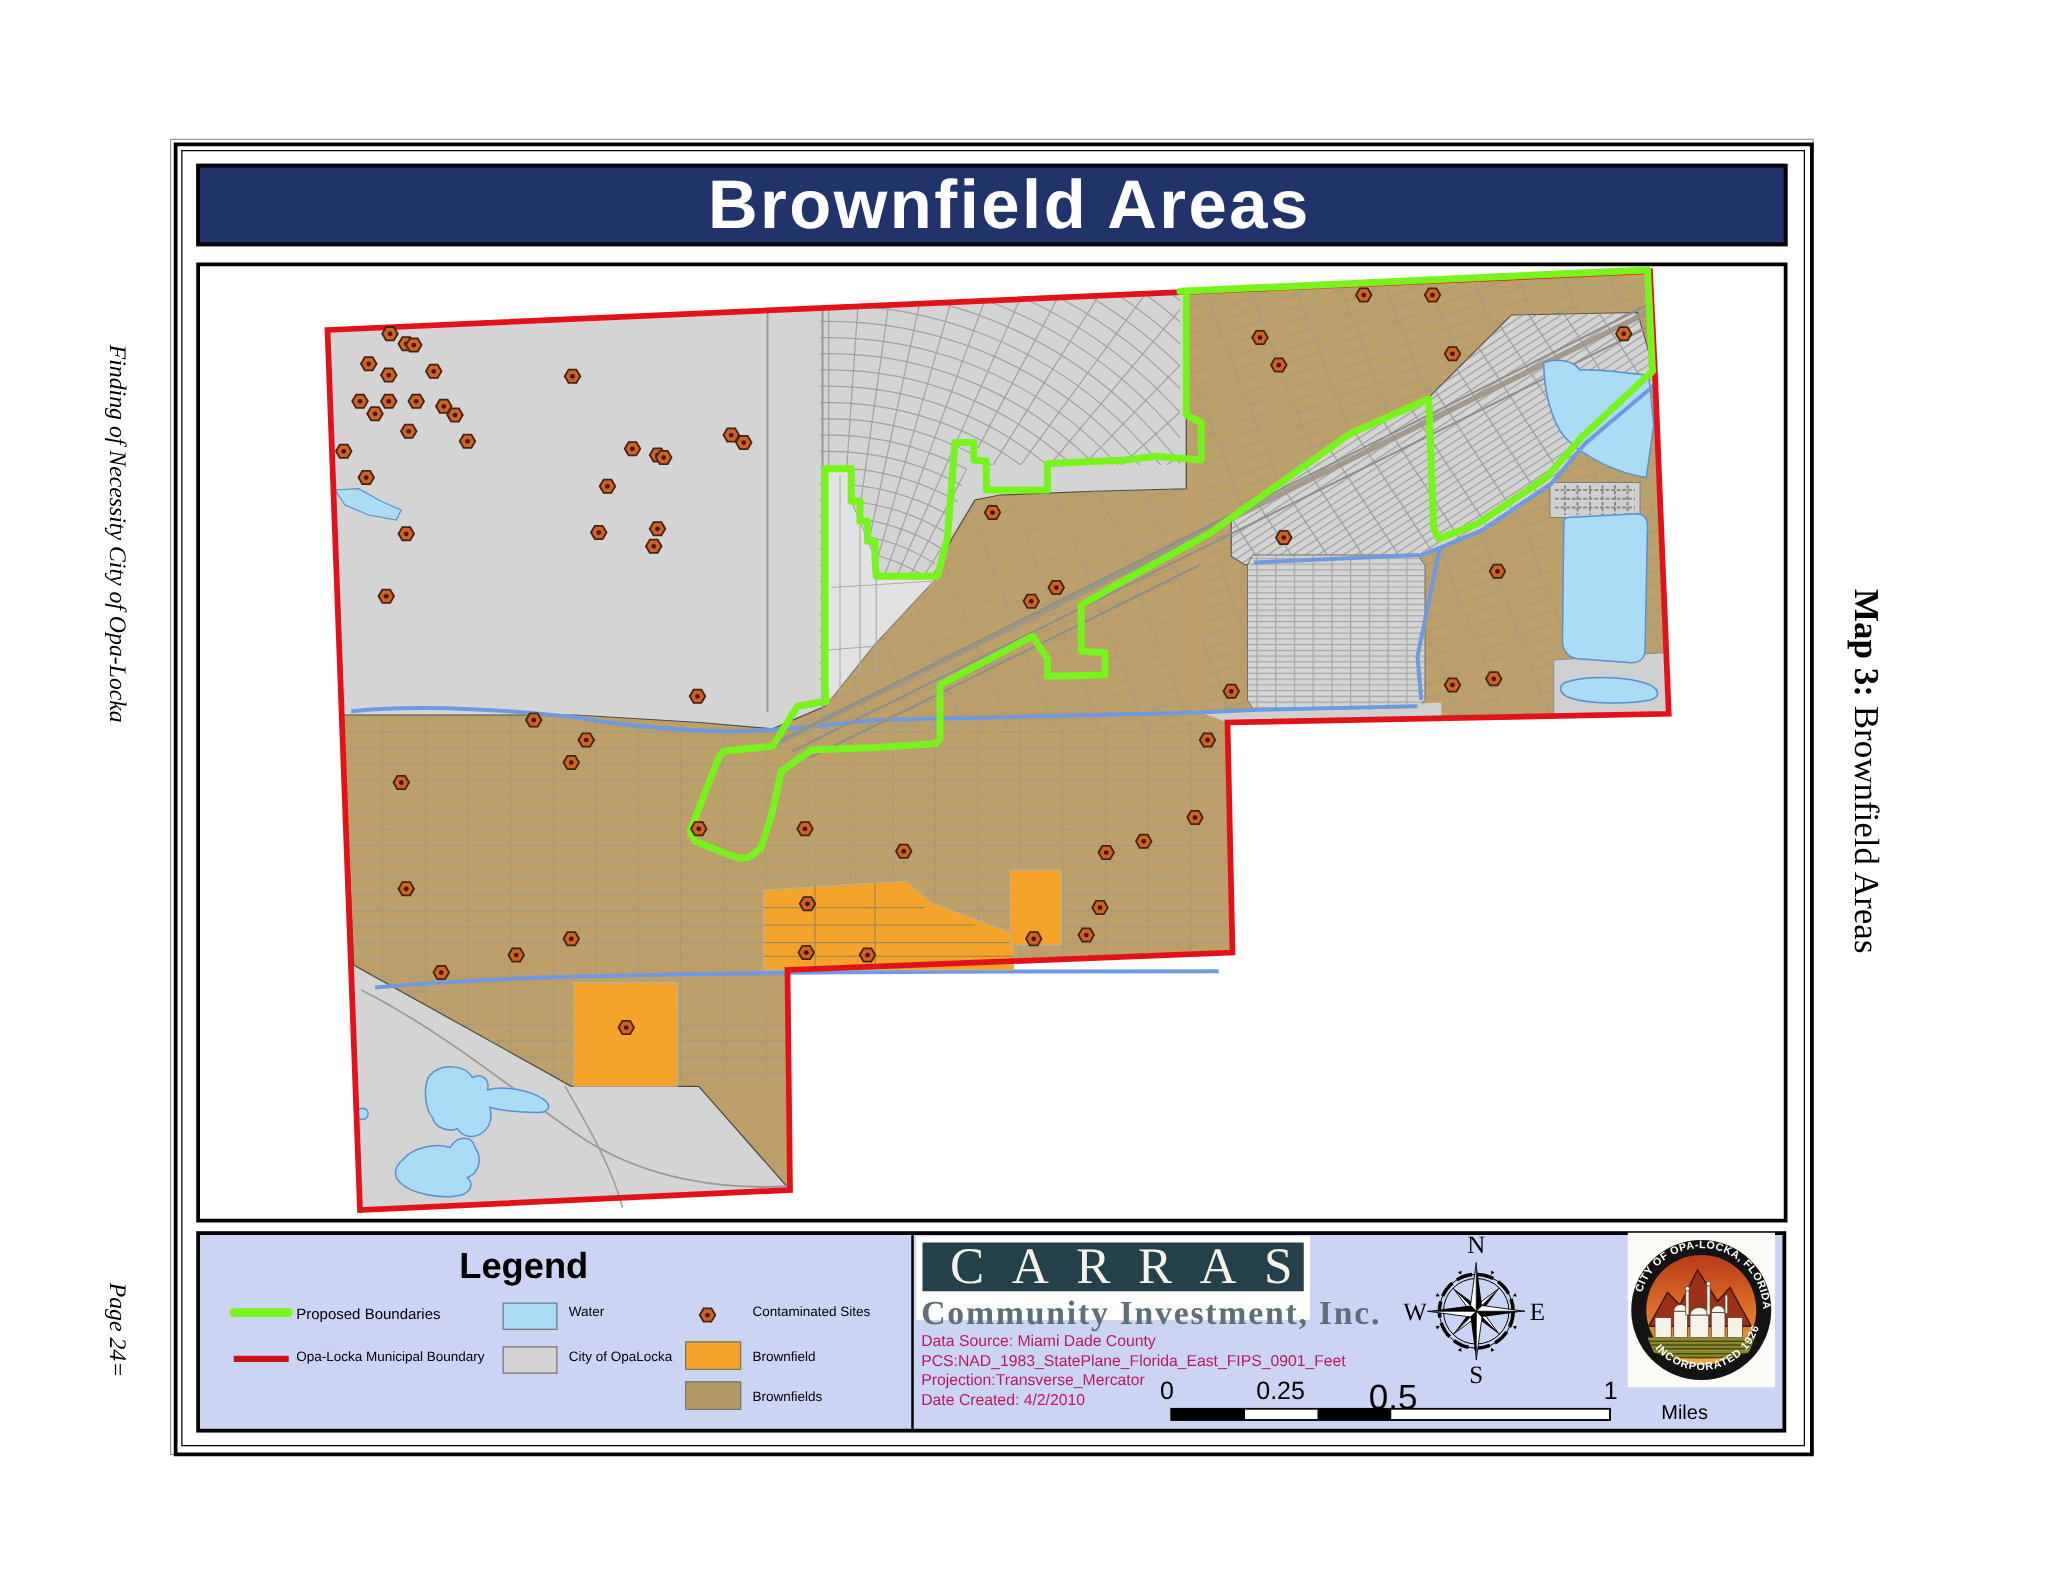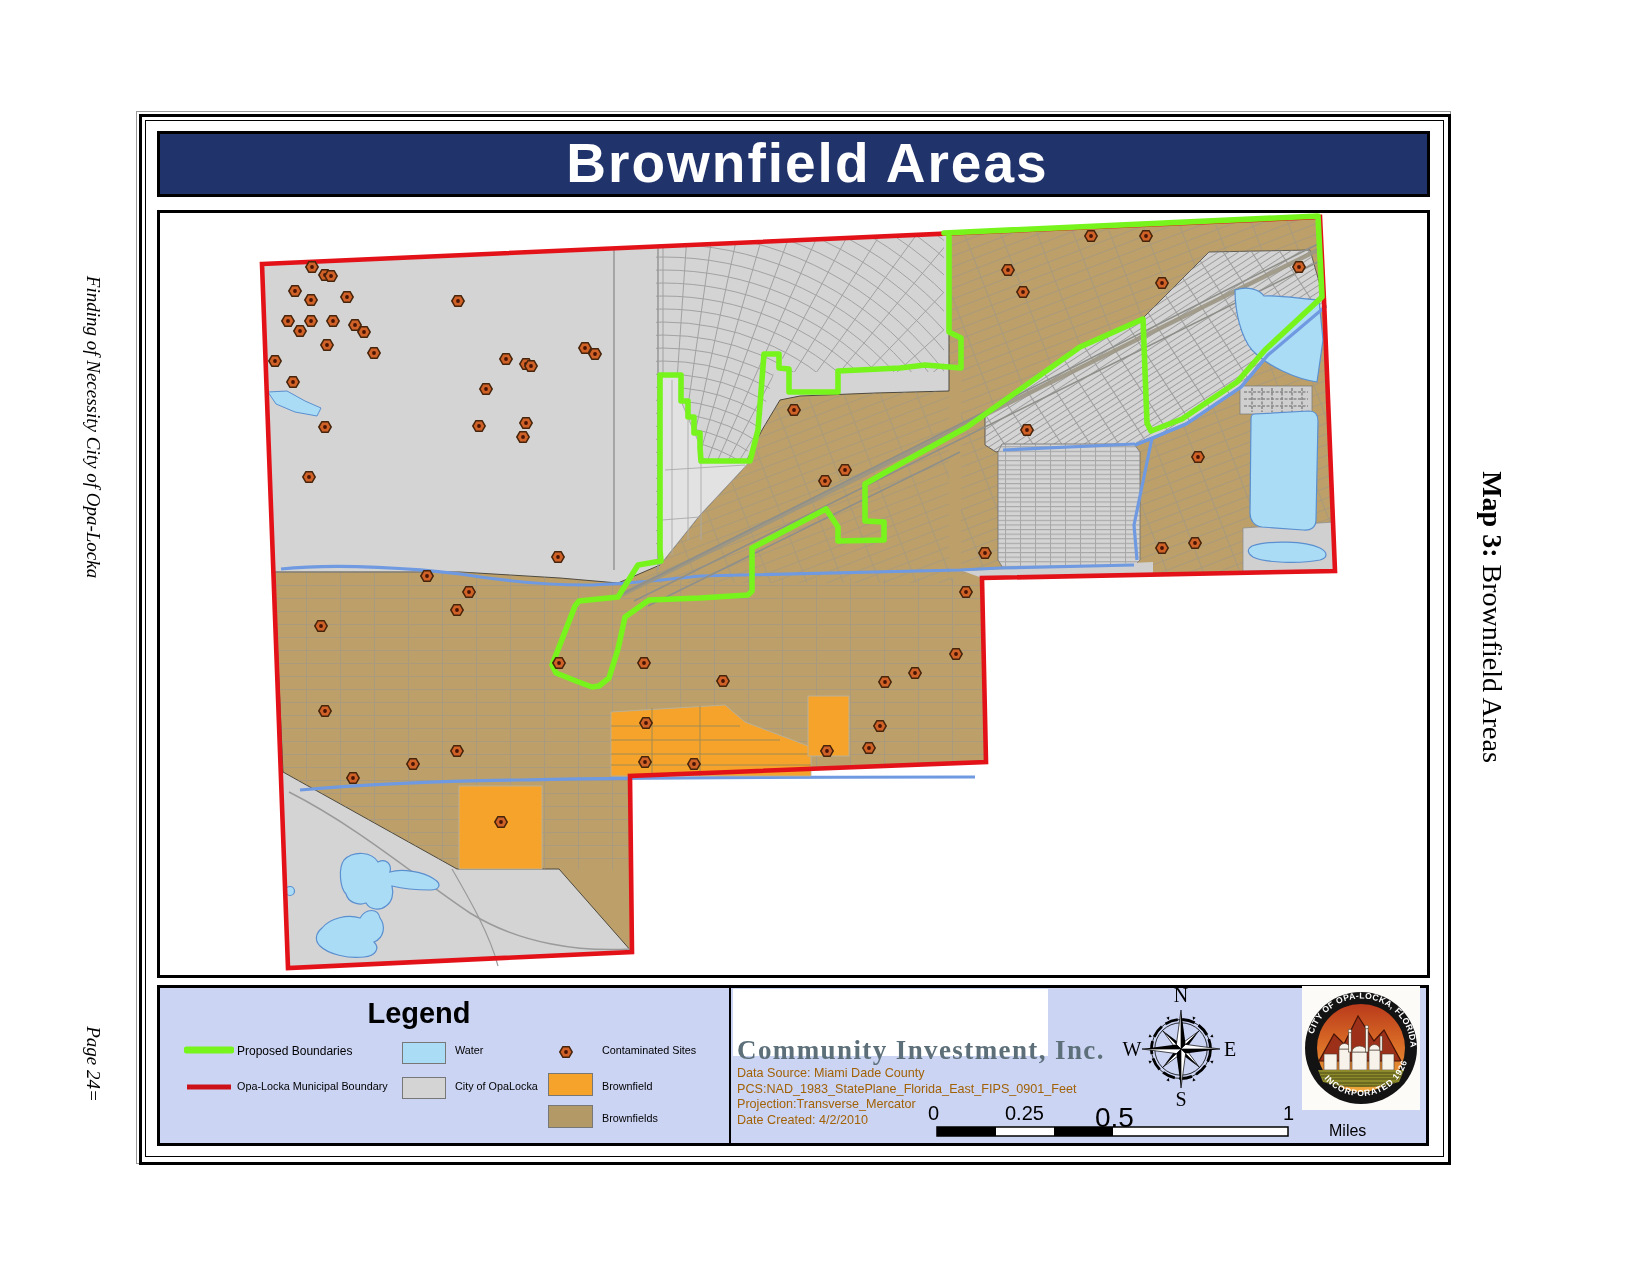--- a/index.html
+++ b/index.html
@@ -246,24 +246,26 @@
     </svg>
 <div class="abs" style="left:602px;top:1044px;font-size:10.8px;color:#000;">Contaminated Sites</div>
 
 <div class="abs" style="left:548px;top:1073px;width:43px;height:21px;background:#f5a32a;border:1px solid #777;"></div>
 <div class="abs" style="left:602px;top:1080px;font-size:10.8px;color:#000;">Brownfield</div>
 
 <div class="abs" style="left:548px;top:1105px;width:43px;height:21px;background:#b29965;border:1px solid #777;"></div>
 <div class="abs" style="left:602px;top:1112px;font-size:10.8px;color:#000;">Brownfields</div>
 
 <div class="abs" style="left:733px;top:989px;width:315px;height:67px;background:#fff;"></div>
+<div class="abs" style="left:738px;top:994px;width:305px;height:39px;background:#24404a;color:#f3f2ec;
+     font-family:'Liberation Serif',serif;font-size:41px;line-height:37px;text-align:center;letter-spacing:22px;text-indent:22px;">CARRAS</div>
 <div class="abs" style="left:737px;top:1035px;width:340px;color:#5d707a;font-family:'Liberation Serif',serif;
      font-size:27px;font-weight:bold;letter-spacing:1.4px;white-space:nowrap;">Community Investment, Inc.</div>
 
-<div class="abs" style="left:737px;top:1066px;font-size:12.6px;line-height:15.5px;color:#a16207;">
+<div class="abs" style="left:737px;top:1066px;font-size:12.6px;line-height:15.5px;color:#be185d;">
 Data Source: Miami Dade County<br>
 PCS:NAD_1983_StatePlane_Florida_East_FIPS_0901_Feet<br>
 Projection:Transverse_Mercator<br>
 Date Created: 4/2/2010
 </div>
 
 <svg class="abs" style="left:1118px;top:985px;" width="125" height="125" viewBox="-62.5 -62.5 125 125">
   <g transform="translate(0.5,1.5)">
     <circle r="29.5" fill="none" stroke="#000" stroke-width="2.8" stroke-dasharray="13 4.5"></circle>
     <circle r="29.5" fill="none" stroke="#000" stroke-width="0.8"></circle>

